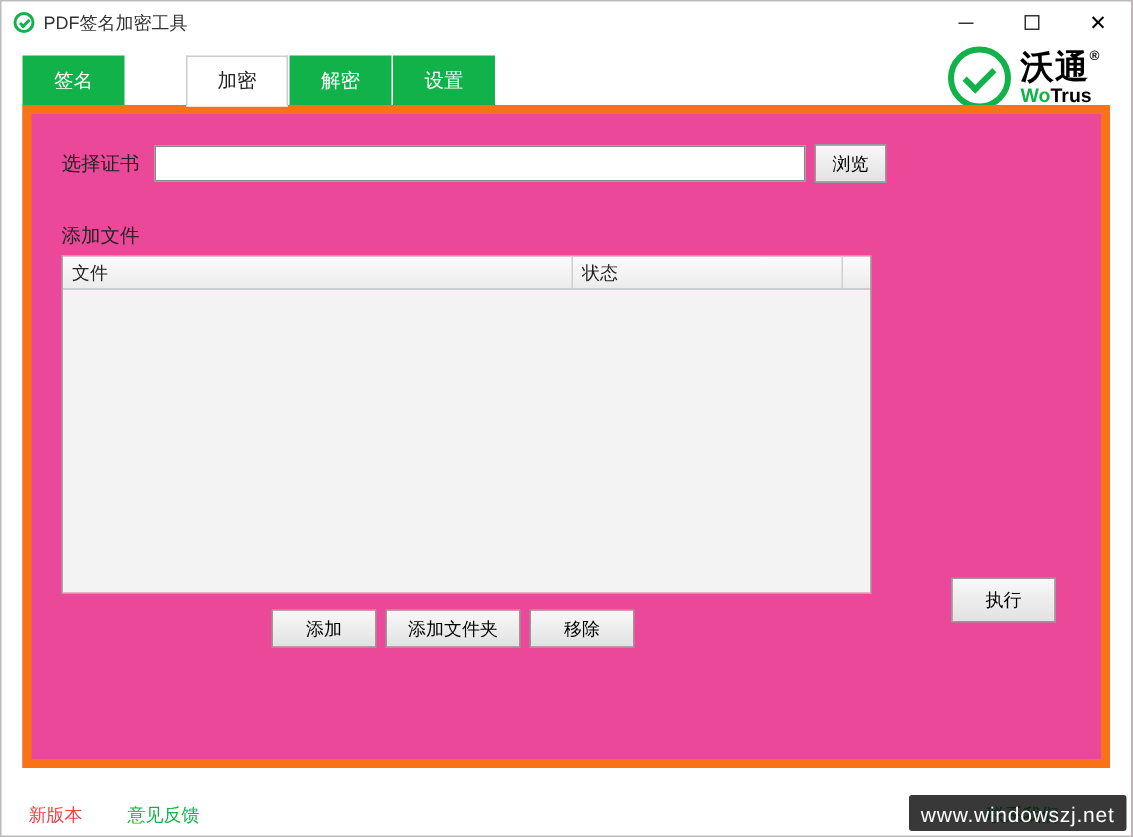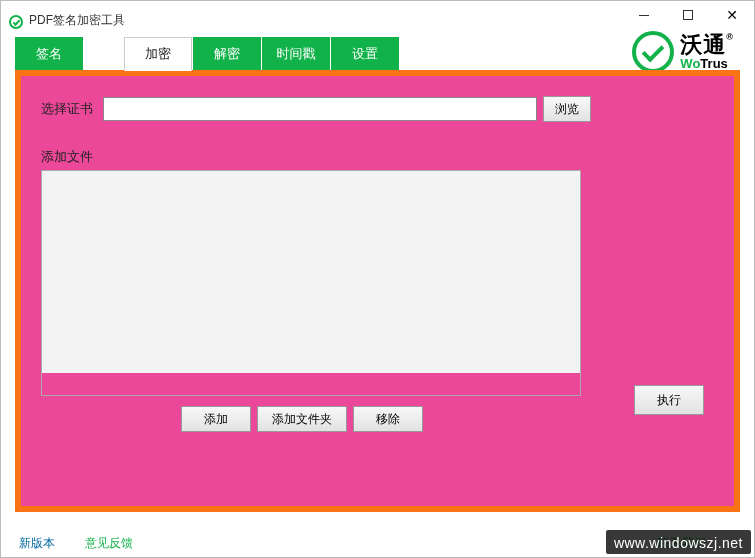--- a/index.html
+++ b/index.html
@@ -15,21 +15,21 @@
   .window {
     width: 755px;
     height: 558px;
     background: #fff;
     border: 1px solid #bbb;
     position: relative;
   }
   .titlebar {
     height: 28px;
     display: flex;
-    align-items: flex-end;
+    align-items: center;
     padding: 0 8px;
     border-bottom: 0;
   }
   .titlebar-icon {
     width: 14px; height: 14px;
     border: 2px solid #12b24a;
     border-radius: 50%;
     position: relative;
     margin-right: 6px;
   }
@@ -185,21 +185,21 @@
   .footer {
     position: absolute;
     left: 0; bottom: 0;
     width: 100%;
     height: 28px;
     display: flex;
     align-items: center;
     padding: 0 18px;
   }
   .footer a { text-decoration: none; cursor: pointer; margin-right: 30px; font-size:12px; }
-  .new-ver { color: #0369a1; }
+  .new-ver { color: #ef4444; }
   .feedback { color: #12b24a; font-family: Liberation Mono, monospace; }
   .contact { color: #12b24a; margin-left: auto; margin-right: 0;}
   .watermark {
     position: absolute;
     right: 4px; bottom: 4px;
     background: rgba(0,0,0,0.78);
     color: #fff;
     padding: 4px 8px 2px 8px;
     font-size: 11px;
     text-align: center;
@@ -228,21 +228,20 @@
           <span class="close-x">✕</span>
         </div>
     </div>
   </div>
 
   <div class="header-row">
     <div class="tabs">
       <div class="tab">签名</div>
       <div class="tab active">加密</div>
       <div class="tab">解密</div>
-      <div class="tab">时间戳</div>
       <div class="tab">设置</div>
     </div>
     <div class="logo">
       <div class="logo-circle"></div>
       <div class="logo-text">
         <div class="logo-cn"><span>沃通</span><sup>®</sup></div>
         <div class="logo-en"><span class="wo">Wo</span><span class="trus">Trus</span></div>
       </div>
     </div>
   </div>
@@ -250,20 +249,24 @@
   <div class="content-frame">
 
     <div class="row">
       <div class="label">选择证书</div>
       <input type="text" class="cert-input" value="" style="">
       <button class="btn">浏览</button>
     </div>
 
     <div class="section-label">添加文件</div>
     <div class="table-wrap">
+      <div class="table-header">
+        <div class="th file">文件</div>
+        <div class="th status">状态</div>
+      </div>
       <div class="table-body"></div>
     </div>
 
     <div class="file-buttons">
       <button class="btn">添加</button>
       <button class="btn wide">添加文件夹</button>
       <button class="btn">移除</button>
     </div>
 
     <div class="execute-btn-wrap">

